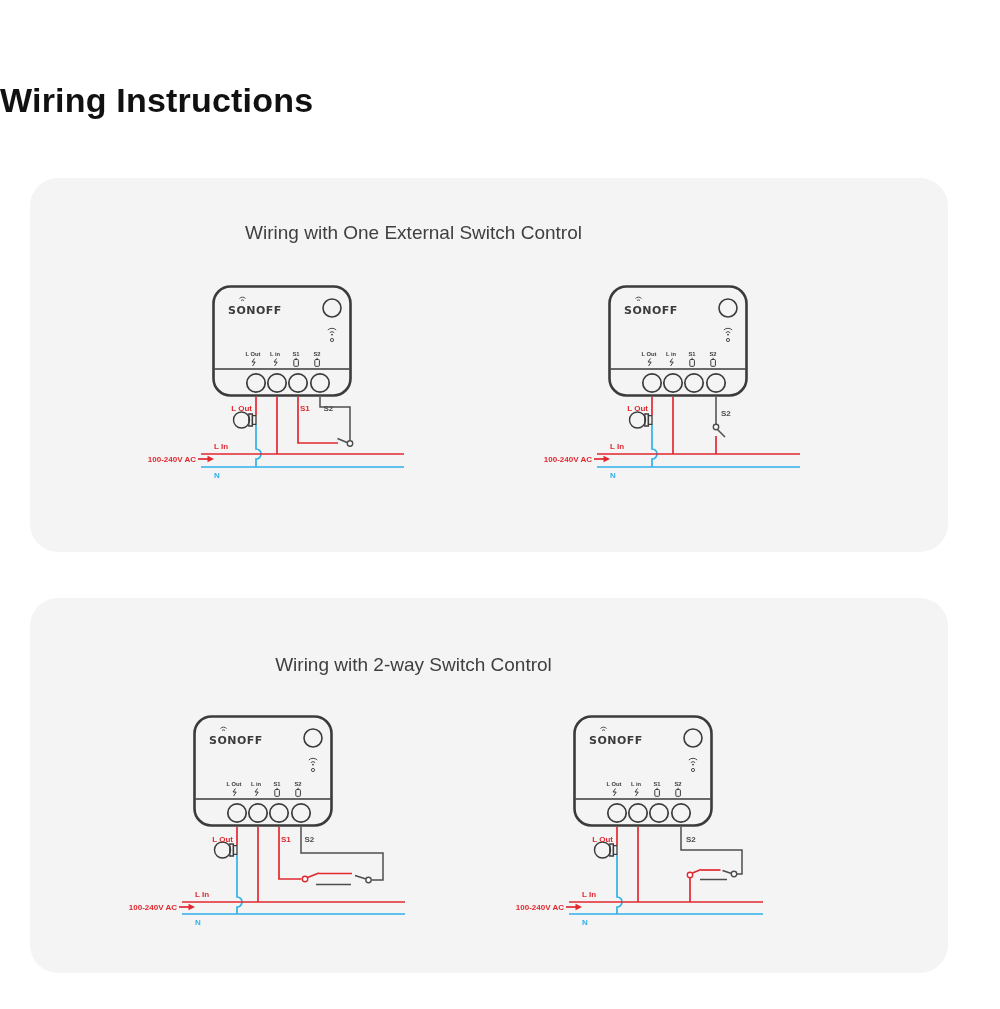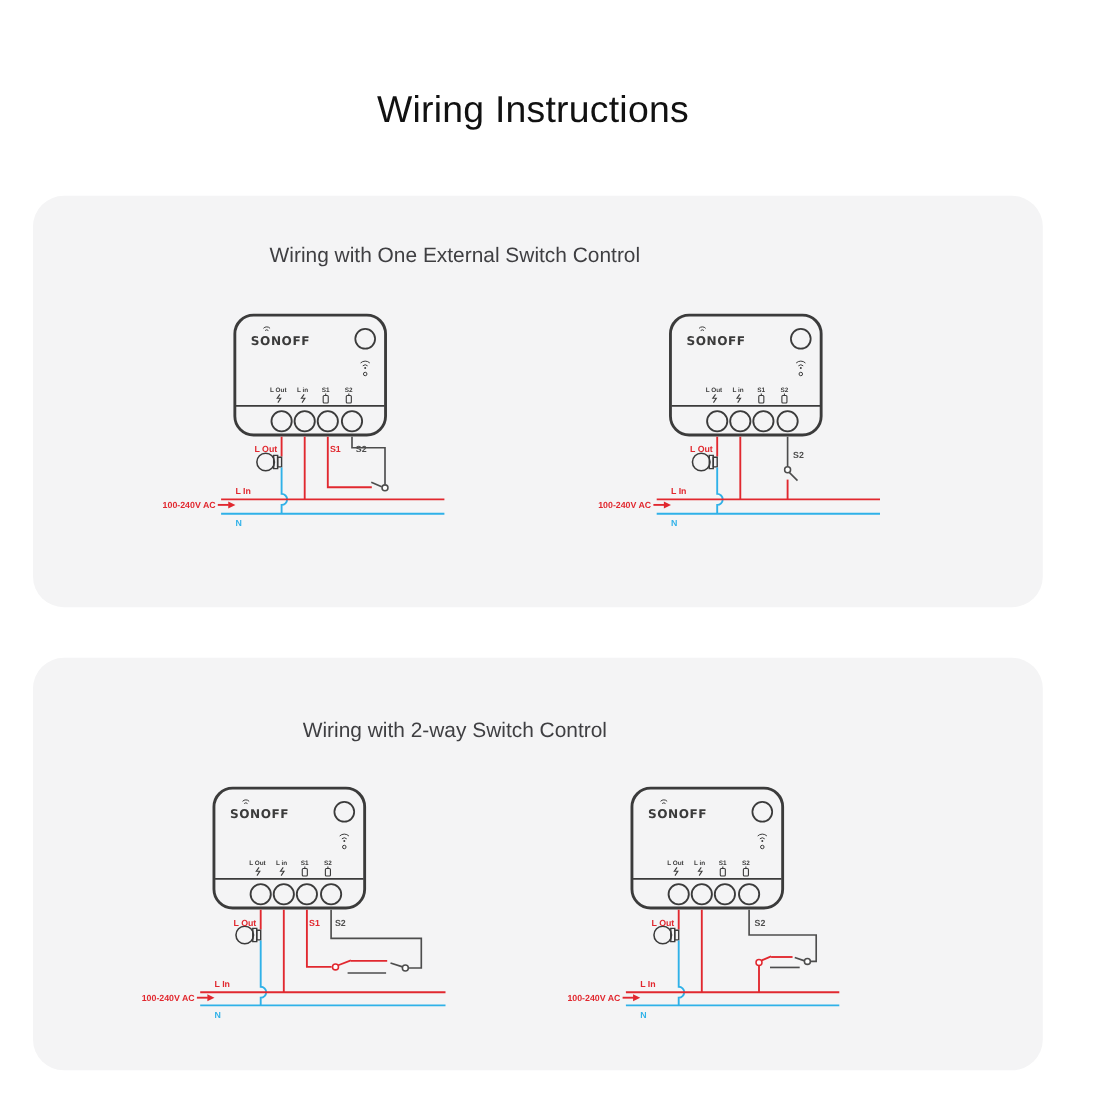--- a/index.html
+++ b/index.html
@@ -10,22 +10,22 @@
     --panel-bg:#f4f4f5;
     --heading-text:#3f3f42;
     --title-text:#111111;
   }
   html,body{margin:0;padding:0;}
   body{
     width:1000px;height:1009px;position:relative;background:#ffffff;
     font-family:"Liberation Sans",sans-serif;overflow:hidden;
   }
   .page-title{
-    position:absolute;top:58px;left:0;width:969px;text-align:center;
-    font-size:34px;font-weight:400;color:var(--title-text);letter-spacing:.2px;
+    position:absolute;top:58px;left:0;width:969px;text-align:left;
+    font-size:34px;font-weight:700;color:var(--title-text);letter-spacing:.2px;
   }
   .panel{
     position:absolute;left:30px;width:918px;background:var(--panel-bg);
     border-radius:28px;
   }
   #panel-1{top:178px;height:374px;}
   #panel-2{top:598px;height:375px;}
   .panel-heading{
     position:absolute;left:0;width:827px;text-align:center;
     font-size:19px;font-weight:400;color:var(--heading-text);

